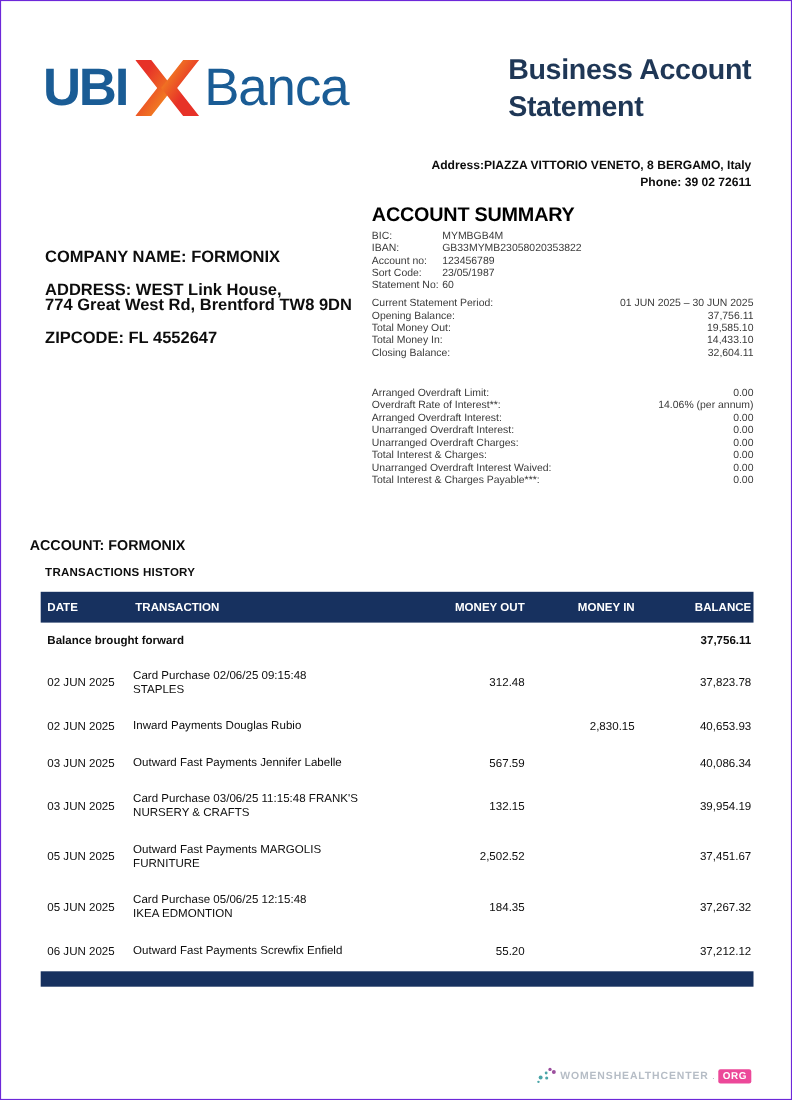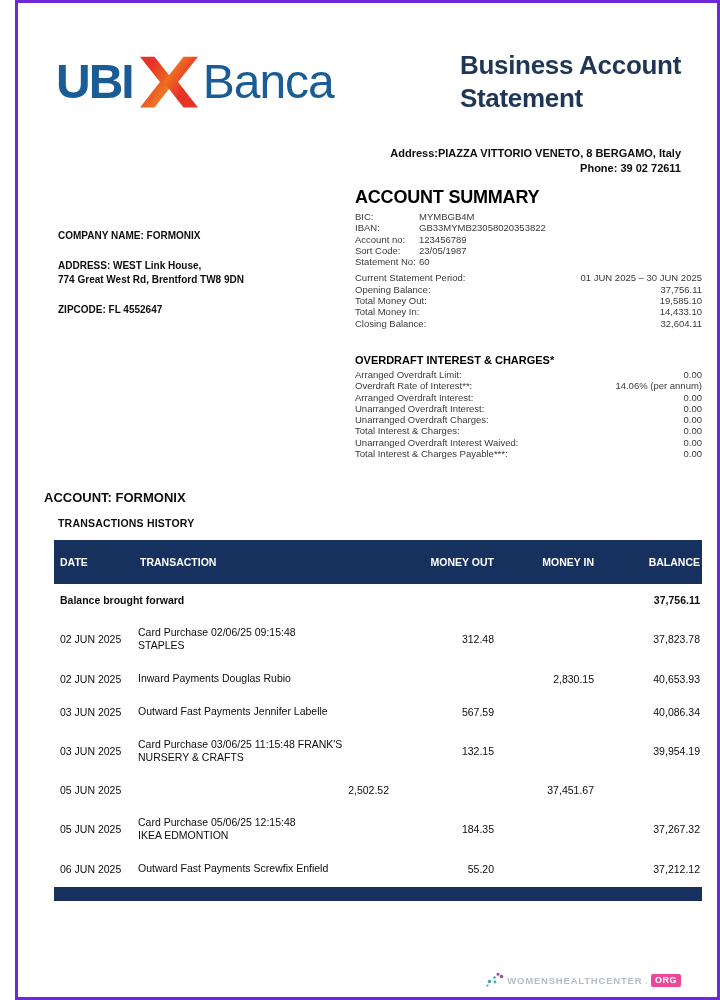--- a/index.html
+++ b/index.html
@@ -1,61 +1,61 @@
 <!DOCTYPE html>
 <html><head>
 <meta charset="utf-8">
 <style>
   * { margin:0; padding:0; box-sizing:border-box; }
   html,body { background:#fff; }
   body {
     width:720px; height:1000px; position:relative; overflow:hidden;
     font-family:"Liberation Sans", sans-serif; color:#111;
   }
-  .page { position:absolute; inset:0; background:#fff; border:3px solid #6d28d9;margin-left:15px; }
+  .page { position:absolute; inset:0; background:#fff; border:1px solid #6d28d9; }
 
   
   .logo { position:absolute; left:38px; top:50px; display:flex; align-items:center; height:58px; }
   .logo .ubi { font-size:48px; font-weight:bold; color:#1a5c95; letter-spacing:-2px; line-height:1; }
   .logo .xmark { margin:0 5px 0 7px; display:block; }
   .logo .banca { font-size:48px; font-weight:normal; color:#1a5c95; letter-spacing:-1px; line-height:1; }
 
   .doc-title {
     position:absolute; right:36px; top:46px; text-align:left;
     font-size:26px; font-weight:bold; color:#1f3756; line-height:33px; letter-spacing:-0.3px;
   }
 
   .contact {
     position:absolute; right:36px; top:143px; text-align:right;
     font-size:11px; font-weight:bold; color:#0d0d0d; line-height:15px;
   }
 
   
-  .company { position:absolute; left:40px; top:226px; font-size:10px; font-weight:bold; line-height:14px; color:#0d0d0d; }
+  .company { position:absolute; left:40px; top:226px; font-size:15px; font-weight:bold; line-height:14px; color:#0d0d0d; }
   .company .gap { margin-top:16px; }
 
   
   .summary { position:absolute; left:337px; top:184px; width:347px; }
   .summary h2 { font-size:18px; font-weight:bold; color:#000; letter-spacing:-0.2px; margin-bottom:3px; }
   .kv { display:flex; font-size:9.5px; color:#3a3a3a; line-height:11.3px; }
   .kv .k { width:64px; flex:none; }
   .kv2 { display:flex; justify-content:space-between; font-size:9.5px; color:#3a3a3a; line-height:11.3px; }
   .totals { margin-top:5px; }
 
   
   .overdraft { position:absolute; left:337px; top:351px; width:347px; }
   .overdraft h3 { font-size:11px; font-weight:bold; color:#000; margin-bottom:3px; }
 
   
   .acct-title { position:absolute; left:26px; top:487px; font-size:13px; font-weight:bold; color:#0d0d0d; }
   .hist-title { position:absolute; left:40px; top:514px; font-size:10.5px; font-weight:bold; color:#0d0d0d; letter-spacing:0.2px; }
 
   .txn-table { position:absolute; left:36px; top:537px; width:648px; }
   .grid5 { display:grid; grid-template-columns:84px 253px 105px 100px 106px; }
-  .thead { background:#17315f; color:#fff; height:44px; align-items:center; font-size:10.5px; font-weight:bold; }
+  .thead { background:#17315f; color:#fff; height:28px; align-items:center; font-size:10.5px; font-weight:bold; }
   .th { padding:0 2px; } .th.first { padding-left:6px; }
   .num { text-align:right; padding-right:2px; }
   .row { font-size:10.5px; color:#0d0d0d; padding:10px 0; align-items:center; }
   .cell.date { padding-left:6px; }
   .cell.txn { white-space:pre-line; line-height:13px; padding-right:8px; }
   .bbf { font-weight:bold; }
   .bbf .label { grid-column:1 / 3; padding-left:6px; }
   .tfoot-bar { height:14px; background:#17315f; margin-top:2px; }
 
   
@@ -157,21 +157,20 @@
         </div>
 
         <div class="kv2">
           <span class="k">Closing Balance:</span>
           <span class="v">32,604.11</span>
         </div>
       </div>
   </div>
 
   <div class="overdraft">
-    <h3>OVERDRAFT INTEREST &amp; CHARGES*</h3>
     <div>
 
         <div class="kv2">
           <span class="k">Arranged Overdraft Limit:</span>
           <span class="v">0.00</span>
         </div>
 
         <div class="kv2">
           <span class="k">Overdraft Rate of Interest**:</span>
           <span class="v">14.06% (per annum)</span>
@@ -260,20 +259,22 @@
           <span class="cell date">03 JUN 2025</span>
           <span class="cell txn">Card Purchase 03/06/25 11:15:48 FRANK'S
 NURSERY &amp; CRAFTS</span>
           <span class="cell num">132.15</span>
           <span class="cell num"></span>
           <span class="cell num">39,954.19</span>
         </div>
 
         <div class="grid5 row">
           <span class="cell date">05 JUN 2025</span>
+          <span class="cell txn">Outward Fast Payments MARGOLIS
+FURNITURE</span>
           <span class="cell num">2,502.52</span>
           <span class="cell num"></span>
           <span class="cell num">37,451.67</span>
         </div>
 
         <div class="grid5 row">
           <span class="cell date">05 JUN 2025</span>
           <span class="cell txn">Card Purchase 05/06/25 12:15:48
 IKEA EDMONTION</span>
           <span class="cell num">184.35</span>

